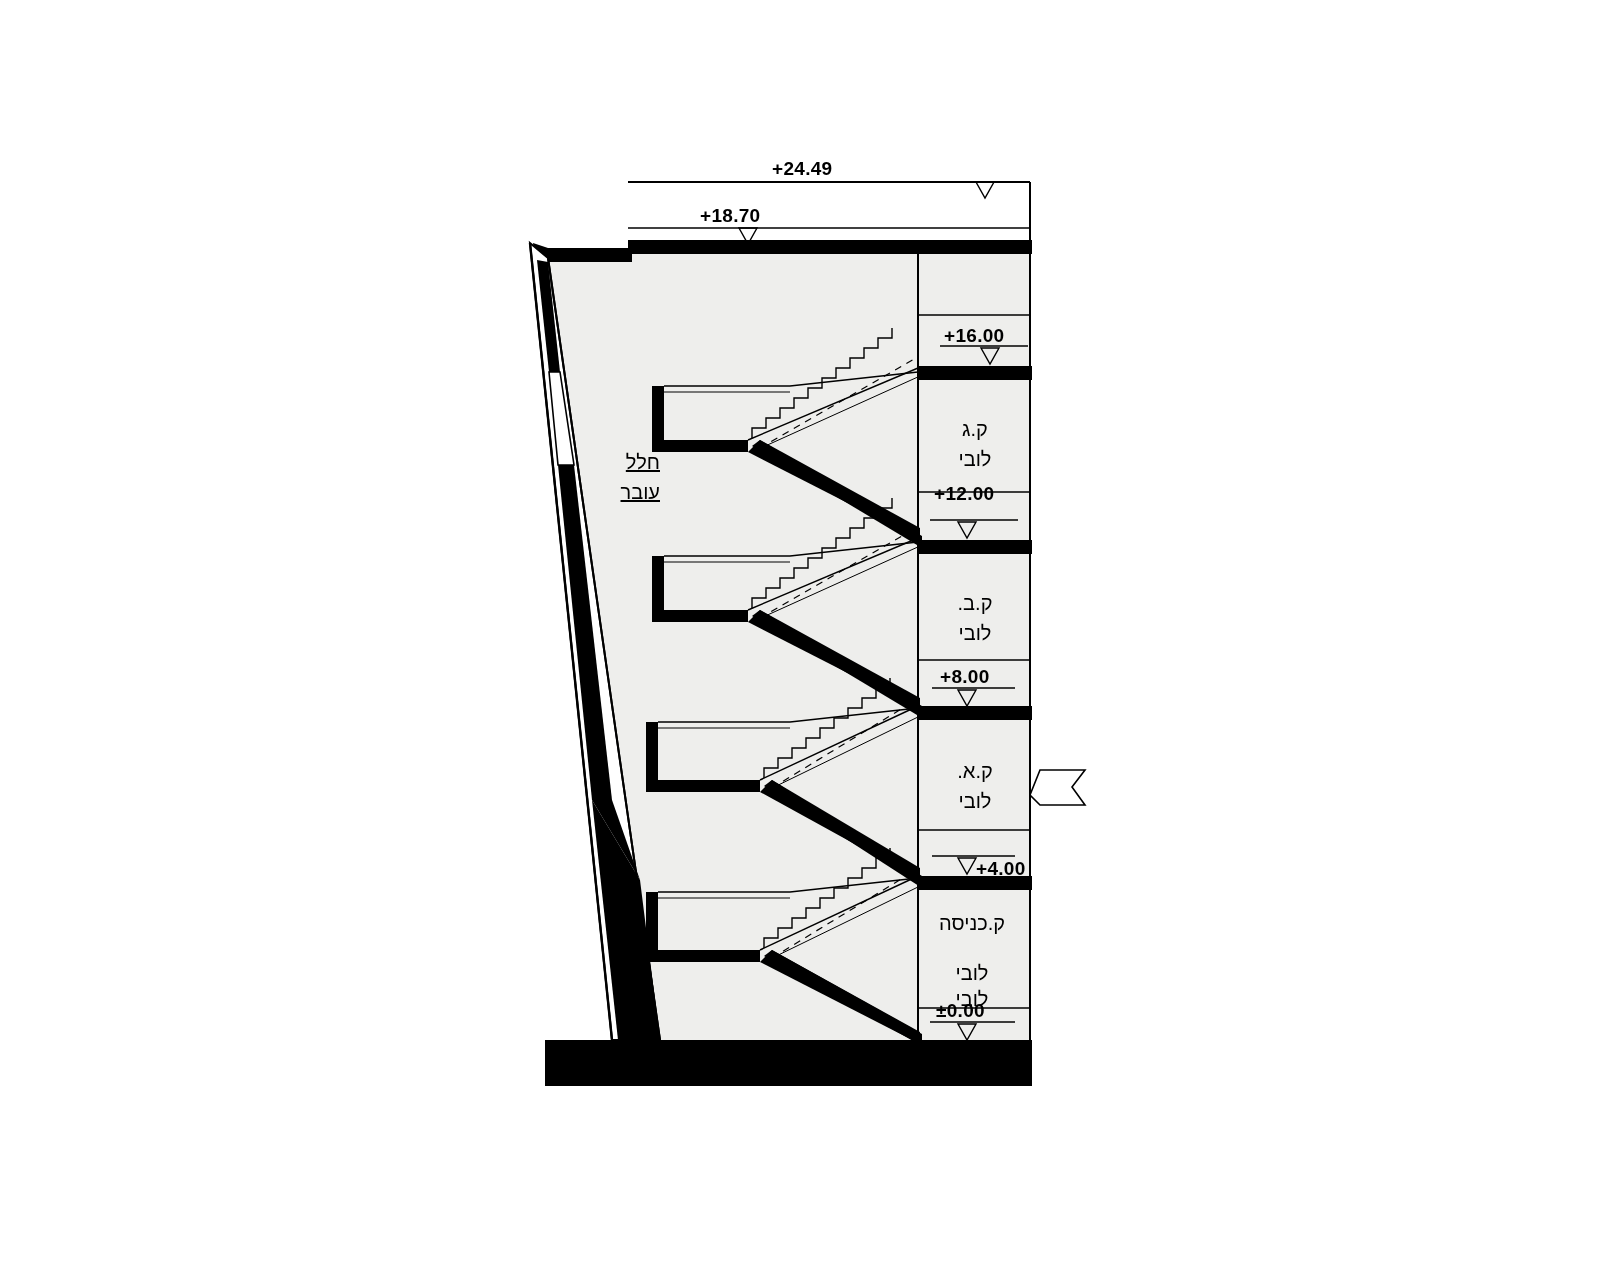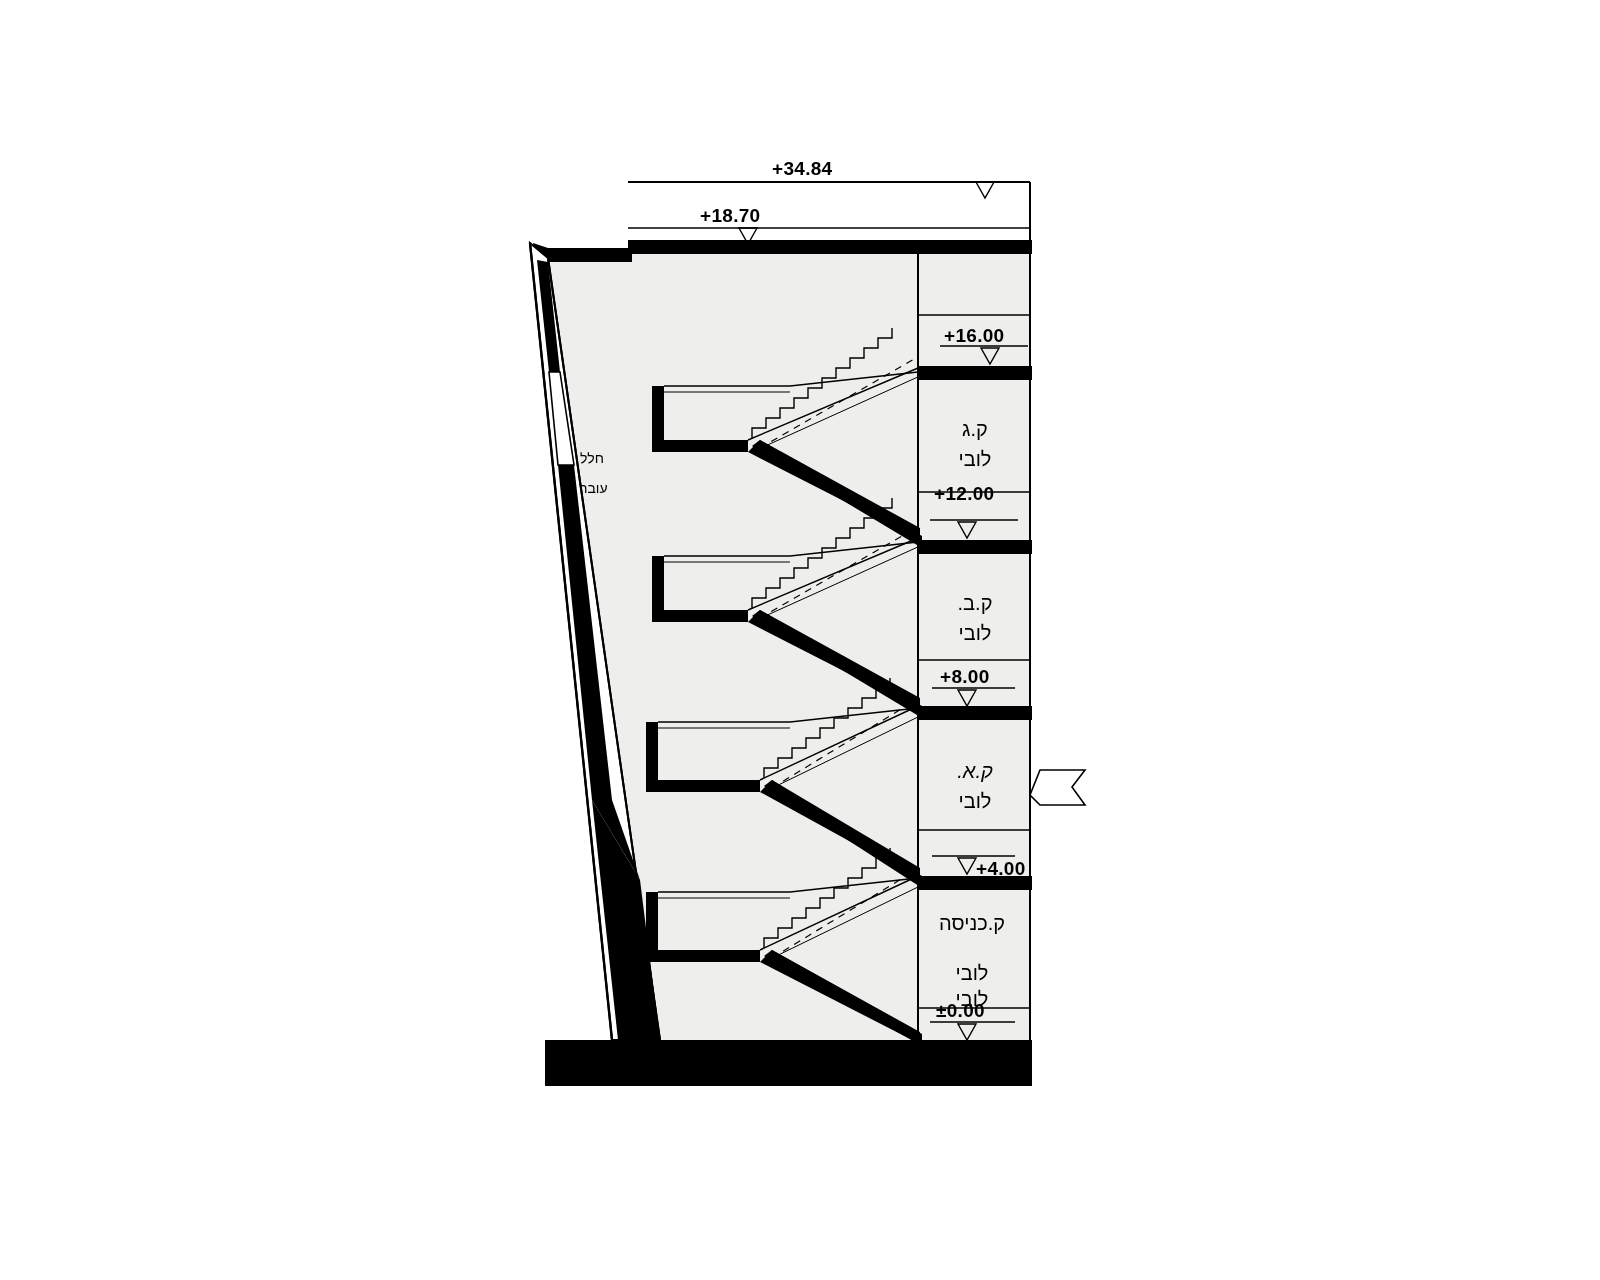--- a/index.html
+++ b/index.html
@@ -37,24 +37,25 @@
     font-size: 19px;
     font-weight: bold;
     letter-spacing: 0.3px;
   }
   .room-text {
     font-size: 20px;
     text-align: center;
     direction: rtl;
   }
   .void-text {
-    font-size: 14px;
-    text-align: left;
+    font-size: 20px;
+    text-align: right;
     direction: rtl;
     line-height: 1.45;
+    text-decoration: underline;
   }
 </style>
 </head>
 <body>
 
 <div id="stage">
 
   <svg class="drawing" viewBox="0 0 1600 1280">
     <defs>
       <marker id="arrowdown" markerWidth="12" markerHeight="12" refX="6" refY="10" orient="0">
@@ -188,35 +189,35 @@
     </g>
 
     <g stroke="#000" stroke-width="1" fill="none">
       <line x1="664" y1="392" x2="790" y2="392"></line>
       <line x1="664" y1="562" x2="790" y2="562"></line>
       <line x1="658" y1="728" x2="790" y2="728"></line>
       <line x1="658" y1="898" x2="790" y2="898"></line>
     </g>
   </svg>
 
-  <div class="lbl lvl-text" style="left:772px; top:158px;">+34.84</div>
+  <div class="lbl lvl-text" style="left:772px; top:158px;">+24.49</div>
   <div class="lbl lvl-text" style="left:700px; top:205px;">+18.70</div>
   <div class="lbl lvl-text" style="left:944px; top:325px;text-align:right;">+16.00</div>
   <div class="lbl lvl-text" style="left:934px; top:483px;">+12.00</div>
   <div class="lbl lvl-text" style="left:940px; top:666px;">+8.00</div>
   <div class="lbl lvl-text" style="left:976px; top:834px;margin-top:24px;">+4.00</div>
   <div class="lbl lvl-text" style="left:936px; top:1000px;">±0.00</div>
 
   <div class="lbl room-text" style="left:930px; top:418px; width:90px;">ק.ג</div>
   <div class="lbl room-text" style="left:930px; top:448px; width:90px;">לובי</div>
 
   <div class="lbl room-text" style="left:930px; top:592px; width:90px;">ק.ב.</div>
   <div class="lbl room-text" style="left:930px; top:622px; width:90px;">לובי</div>
 
-  <div class="lbl room-text" style="left:930px; top:760px; width:90px;font-style:italic;">ק.א.</div>
+  <div class="lbl room-text" style="left:930px; top:760px; width:90px;">ק.א.</div>
   <div class="lbl room-text" style="left:930px; top:790px; width:90px;">לובי</div>
 
   <div class="lbl room-text" style="left:922px; top:912px; width:100px;">ק.כניסה</div>
   <div class="lbl room-text" style="left:922px; top:962px; width:100px;">לובי</div>
   <div class="lbl room-text" style="left:922px; top:988px; width:100px;">לובי</div>
 
   <div class="lbl void-text" style="left:580px; top:448px; width:80px;">חלל</div>
   <div class="lbl void-text" style="left:580px; top:478px; width:80px;">עובר</div>
 
 </div>

